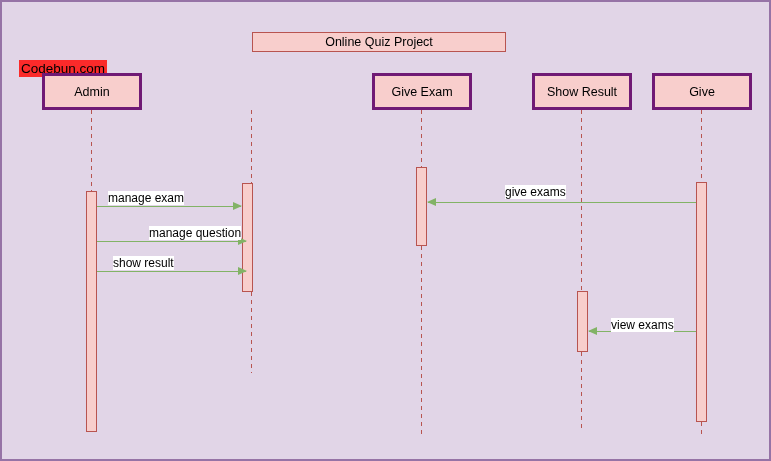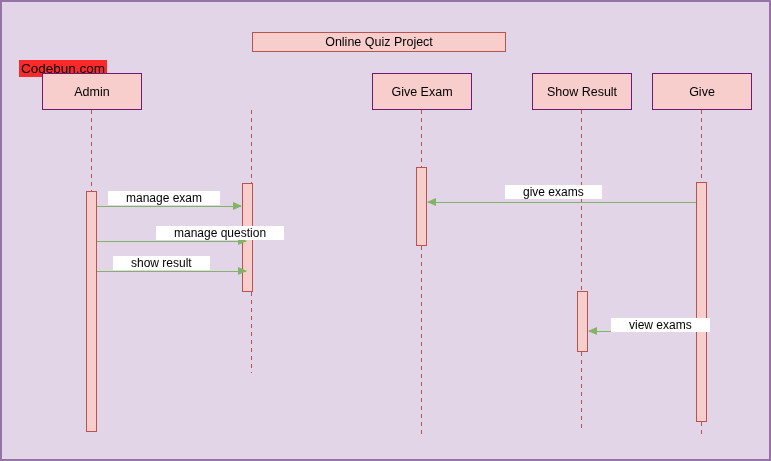--- a/index.html
+++ b/index.html
@@ -21,21 +21,21 @@
   }
   .title-box{
     position:absolute;left:250px;top:30px;width:254px;height:20px;
     box-sizing:border-box;
     background:#f8cecc;border:1px solid #b85450;
     font-size:12.5px;line-height:18px;text-align:center;white-space:nowrap;
   }
   .actor{
     position:absolute;top:71px;width:100px;height:37px;
     box-sizing:border-box;
-    background:#f8cecc;border:1px solid #701a75;
+    background:#f8cecc;border:3px solid #701a75;
     display:flex;align-items:center;justify-content:center;
     font-size:12.5px;white-space:nowrap;
   }
   .lifeline{
     position:absolute;width:1.4px;
     background:repeating-linear-gradient(to bottom,#b85450 0 4px,rgba(0,0,0,0) 4px 8px);
   }
   .activation{
     position:absolute;width:11px;
     box-sizing:border-box;
@@ -57,21 +57,21 @@
   .arrow .head.left{
     left:-1px;
     border-right:9px solid #82b366;
     border-top:4px solid transparent;
     border-bottom:4px solid transparent;
   }
   .msg-label{
     position:absolute;
     background:#ffffff;color:#000;
     font-size:12px;line-height:14px;
-    padding:0 18px;white-space:nowrap;
+    padding:0 0;white-space:nowrap;
   }
 </style>
 </head>
 <body>
 
 <div class="canvas">
 
   <div class="watermark">Codebun.com</div>
 
   <div class="title-box">Online Quiz Project</div>
@@ -107,18 +107,18 @@
     <span class="head right"></span>
   </div>
   <div class="arrow" style="left:426px;top:200px;width:268px">
     <span class="head left"></span>
   </div>
   <div class="arrow" style="left:587px;top:329px;width:107px">
     <span class="head left"></span>
   </div>
 
   <div class="msg-label" style="left:106px;top:189px">manage exam</div>
-  <div class="msg-label" style="left:154px;top:224px">manage question</div>
+  <div class="msg-label" style="left:147px;top:224px">manage question</div>
   <div class="msg-label" style="left:111px;top:254px">show result</div>
   <div class="msg-label" style="left:503px;top:183px">give exams</div>
   <div class="msg-label" style="left:609px;top:316px">view exams</div>
 
 </div>
 
 </body></html>

